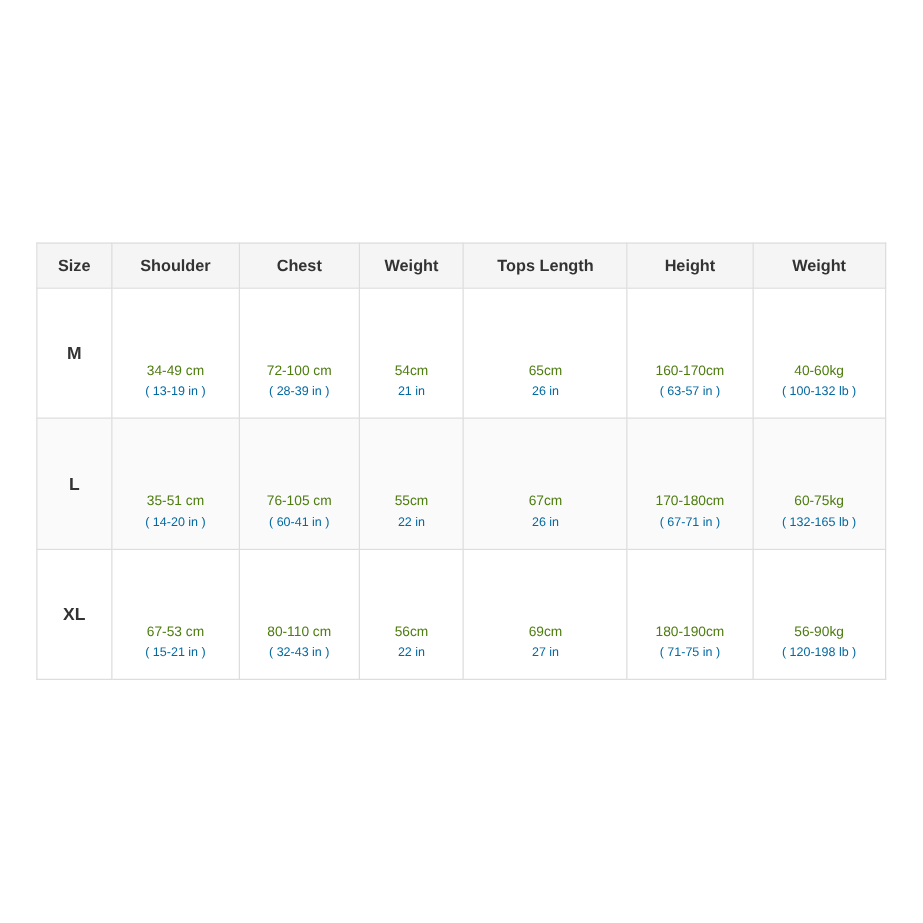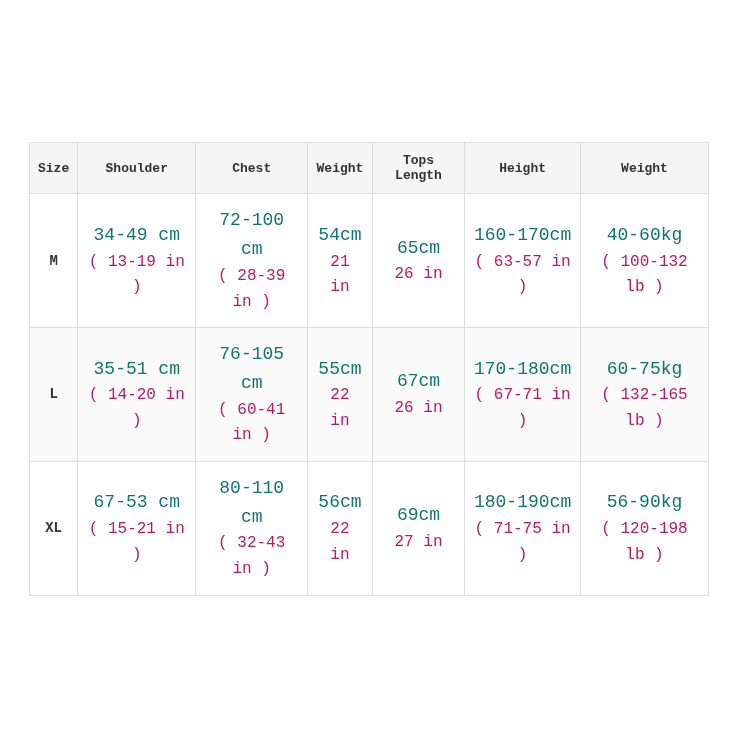--- a/index.html
+++ b/index.html
@@ -20,21 +20,20 @@
 
     .table-container {
       width: 680px;
     }
 
     table {
       width: 100%;
       border-collapse: collapse;
       font-size: 13px;
       color: #333;
-      font-family: Liberation Mono, monospace;
     }
 
     thead tr {
       background: #f5f5f5;
     }
 
     th {
       padding: 10px 8px;
       text-align: center;
       font-weight: bold;
@@ -54,28 +53,29 @@
     tbody tr:nth-child(odd) {
       background: #ffffff;
     }
 
     tbody tr:nth-child(even) {
       background: #fafafa;
     }
 
     .cm-val {
       display: block;
-      color: #0f766e;
-      font-size: 18px;
+      color: #4d7c0f;
+      font-size: 11px;
+      margin-top: 46px;
     }
 
     .in-val {
       display: block;
-      color: #be185d;
-      font-size: 16px;
+      color: #0369a1;
+      font-size: 10px;
     }
 
     .size-cell {
       font-weight: bold;
       font-size: 14px;
     }
   </style>
 </head>
 <body>
 

